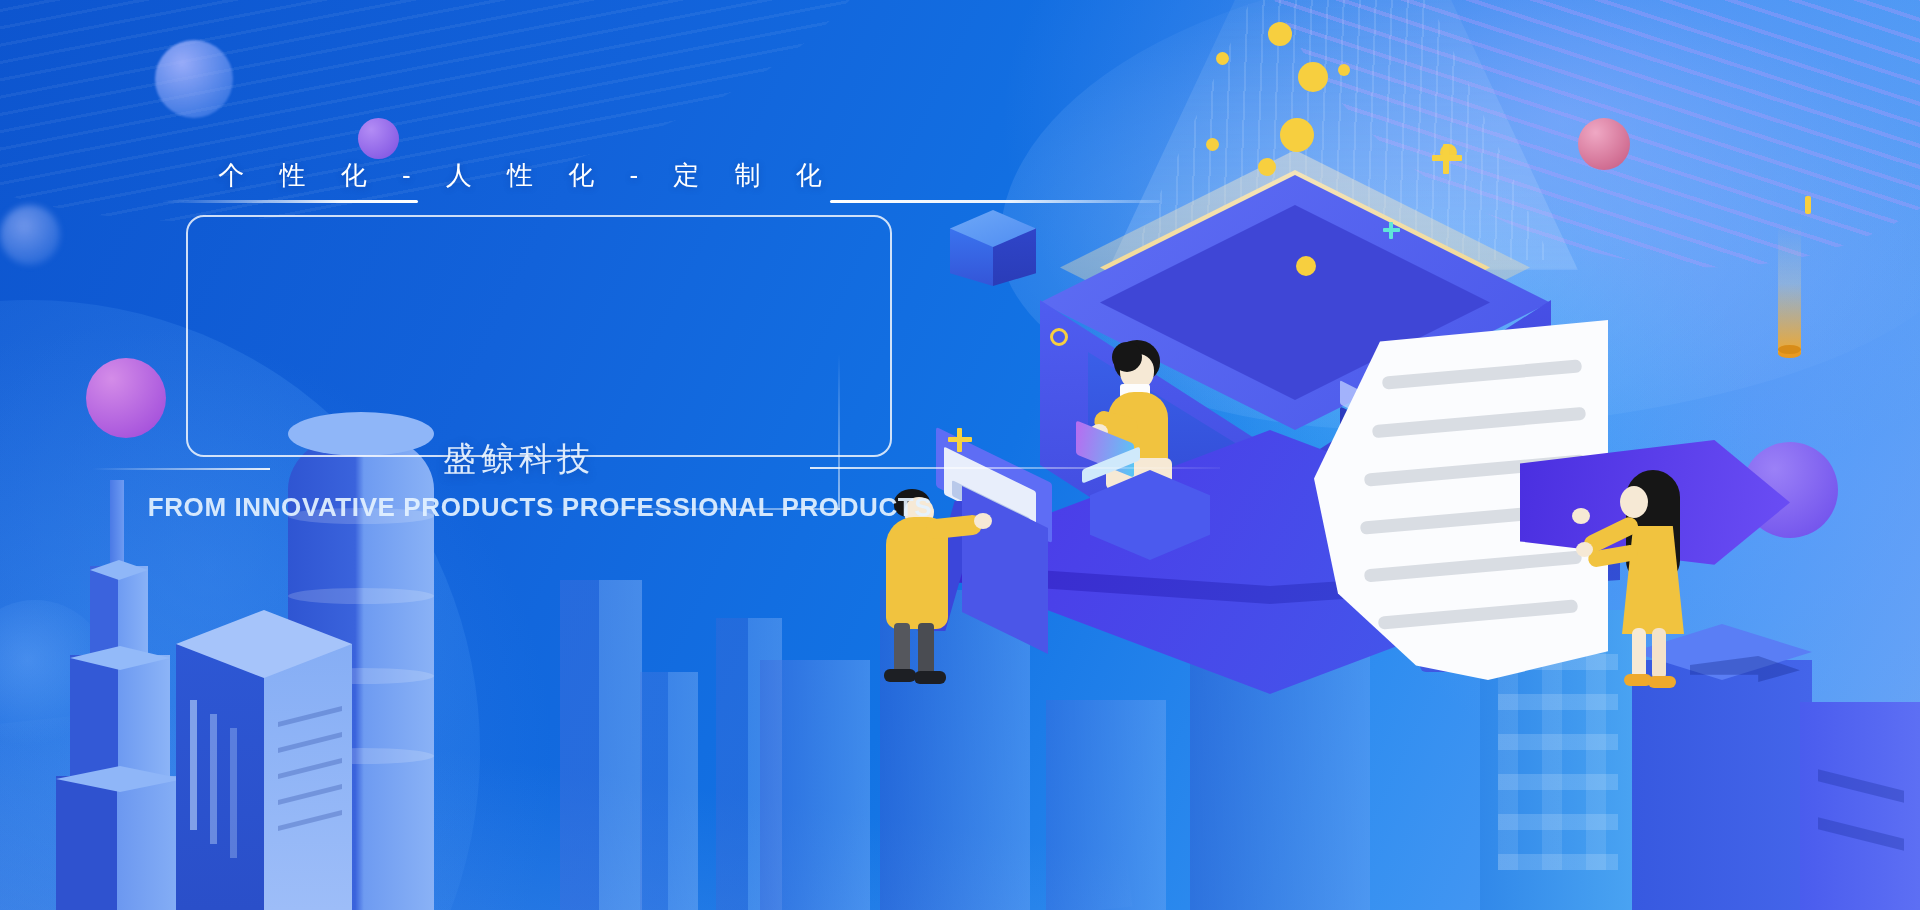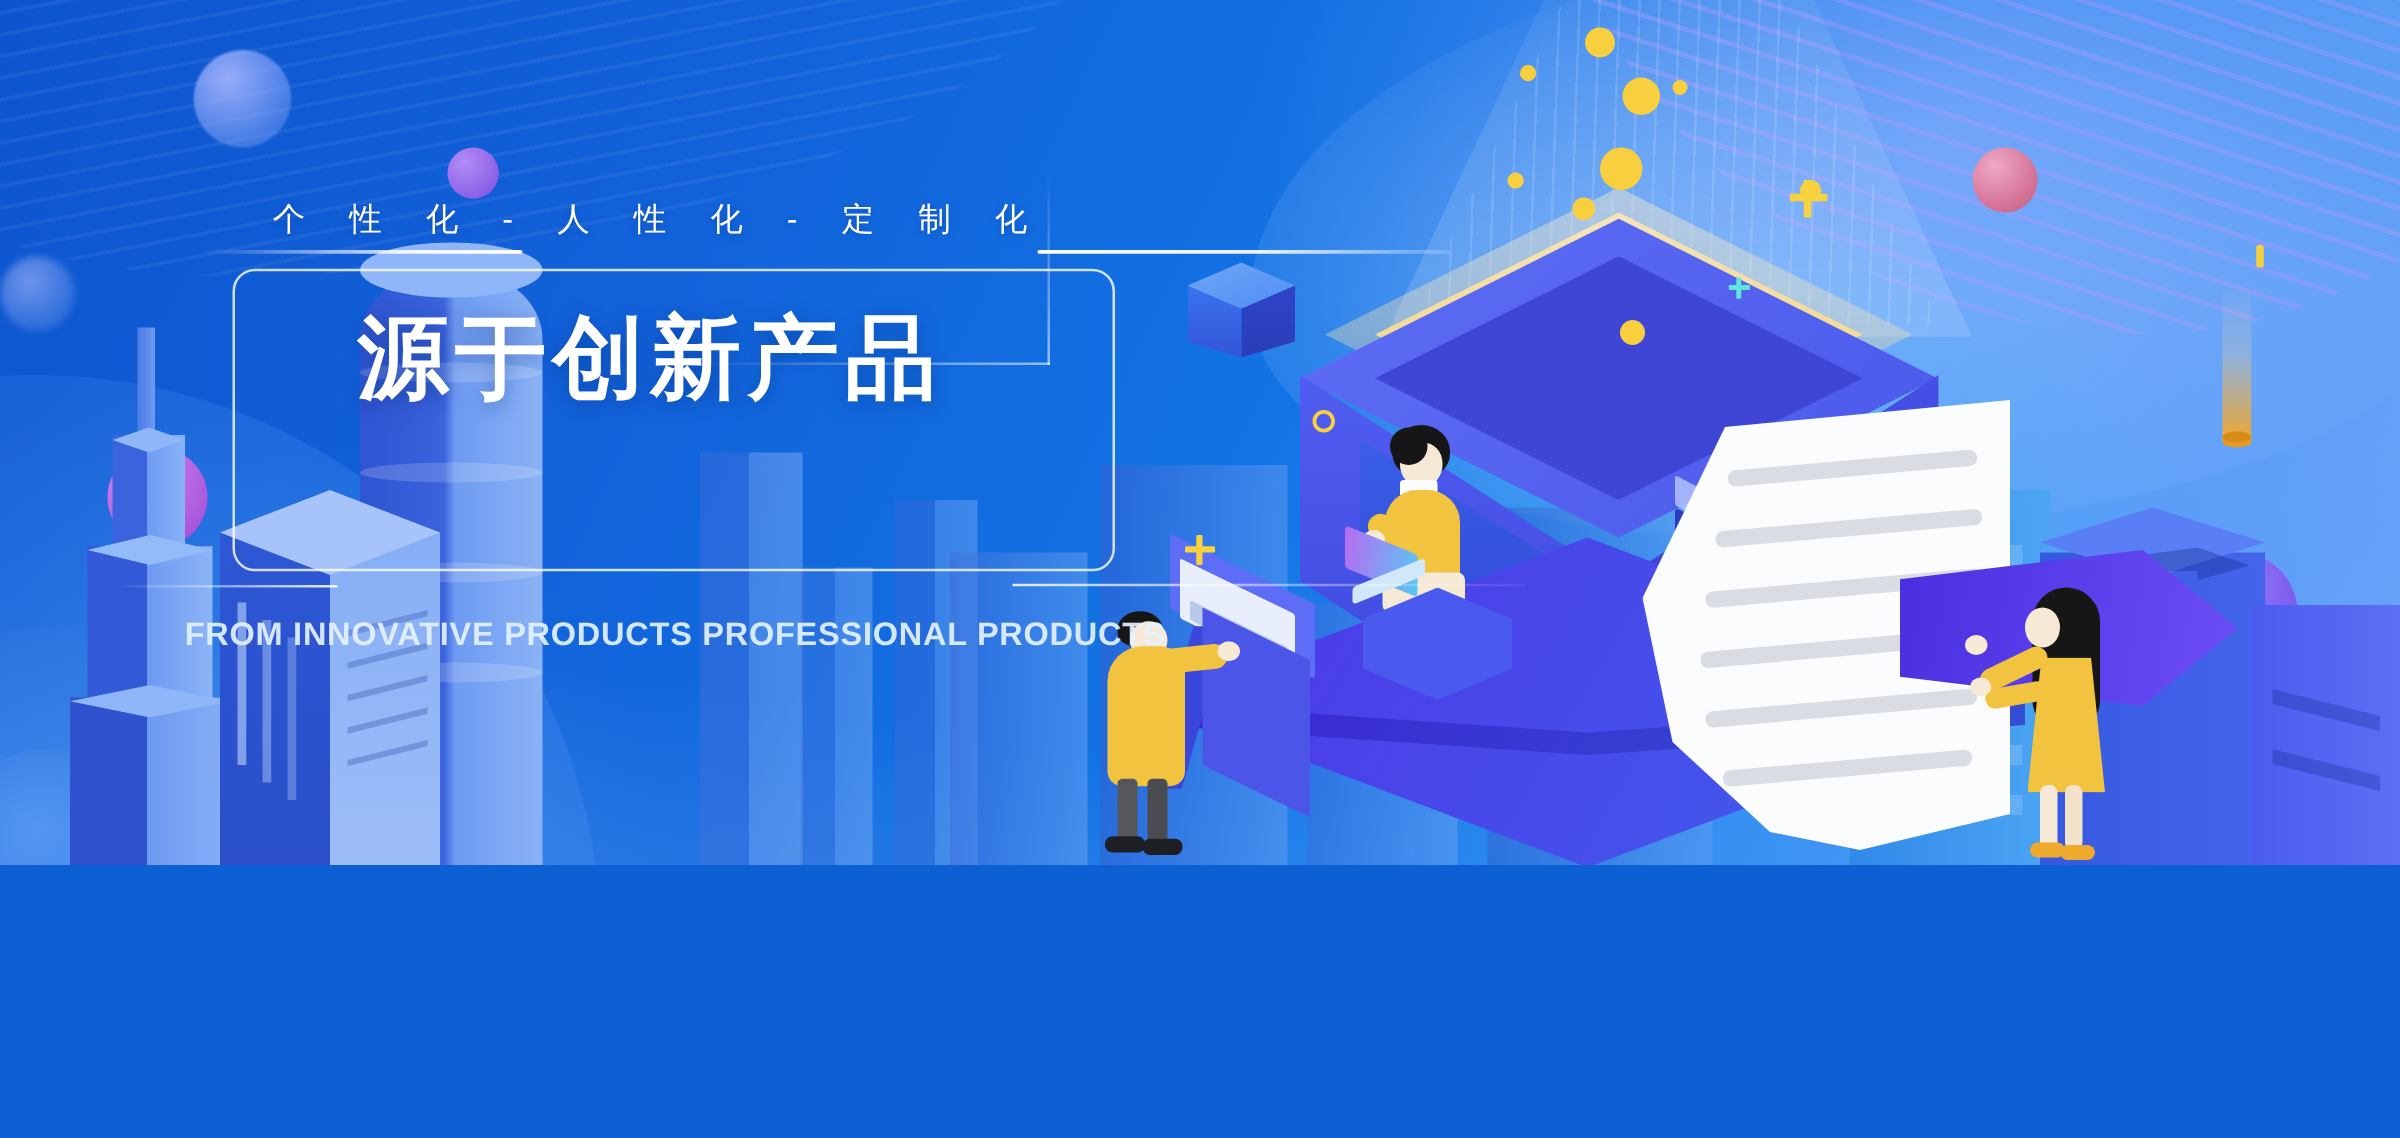--- a/index.html
+++ b/index.html
@@ -1,20 +1,20 @@
 <!DOCTYPE html>
 <html><head>
 <meta charset="utf-8">
 <style>
   * { margin:0; padding:0; box-sizing:border-box; }
   html,body { width:1920px; height:910px; overflow:hidden; background:#0d5fd4; }
   body { font-family:"Liberation Sans","DejaVu Sans",sans-serif; }
 
   .banner{
-    position:relative; width:1920px; height:692px; overflow:hidden;
+    position:relative; width:1920px; height:910px; overflow:hidden;
     background:
       radial-gradient(ellipse 900px 620px at 1560px 120px, rgba(150,170,255,.55) 0%, rgba(120,160,255,0) 62%),
       radial-gradient(ellipse 760px 520px at 1820px 480px, rgba(110,160,255,.40) 0%, rgba(110,160,255,0) 65%),
       radial-gradient(ellipse 700px 700px at 120px 760px, rgba(70,150,245,.42) 0%, rgba(70,150,245,0) 62%),
       linear-gradient(115deg,#0d55cf 0%, #1262da 28%, #1273e4 52%, #2f8df0 72%, #4f9cf4 88%, #6fa6f6 100%);
   }
 
   
   .layer{ position:absolute; inset:0; pointer-events:none; }
 
@@ -385,18 +385,18 @@
 
     <div class="frame">
       <div class="frame-line-tl"></div>
       <div class="frame-line-tr"></div>
       <div class="frame-line-bl"></div>
       <div class="frame-line-br"></div>
     </div>
 
     <div style="position:absolute;left:252px;top:206px;width:320px;height:20px;background:transparent;"></div>
 
-    <div class="headline headline-1">源于创新产品</div>
-
+
+    <div class="company">盛鲸科技</div>
     <div class="eng">FROM INNOVATIVE PRODUCTS PROFESSIONAL PRODUCTS</div>
   </div>
 
 </div>
 
 </body></html>

